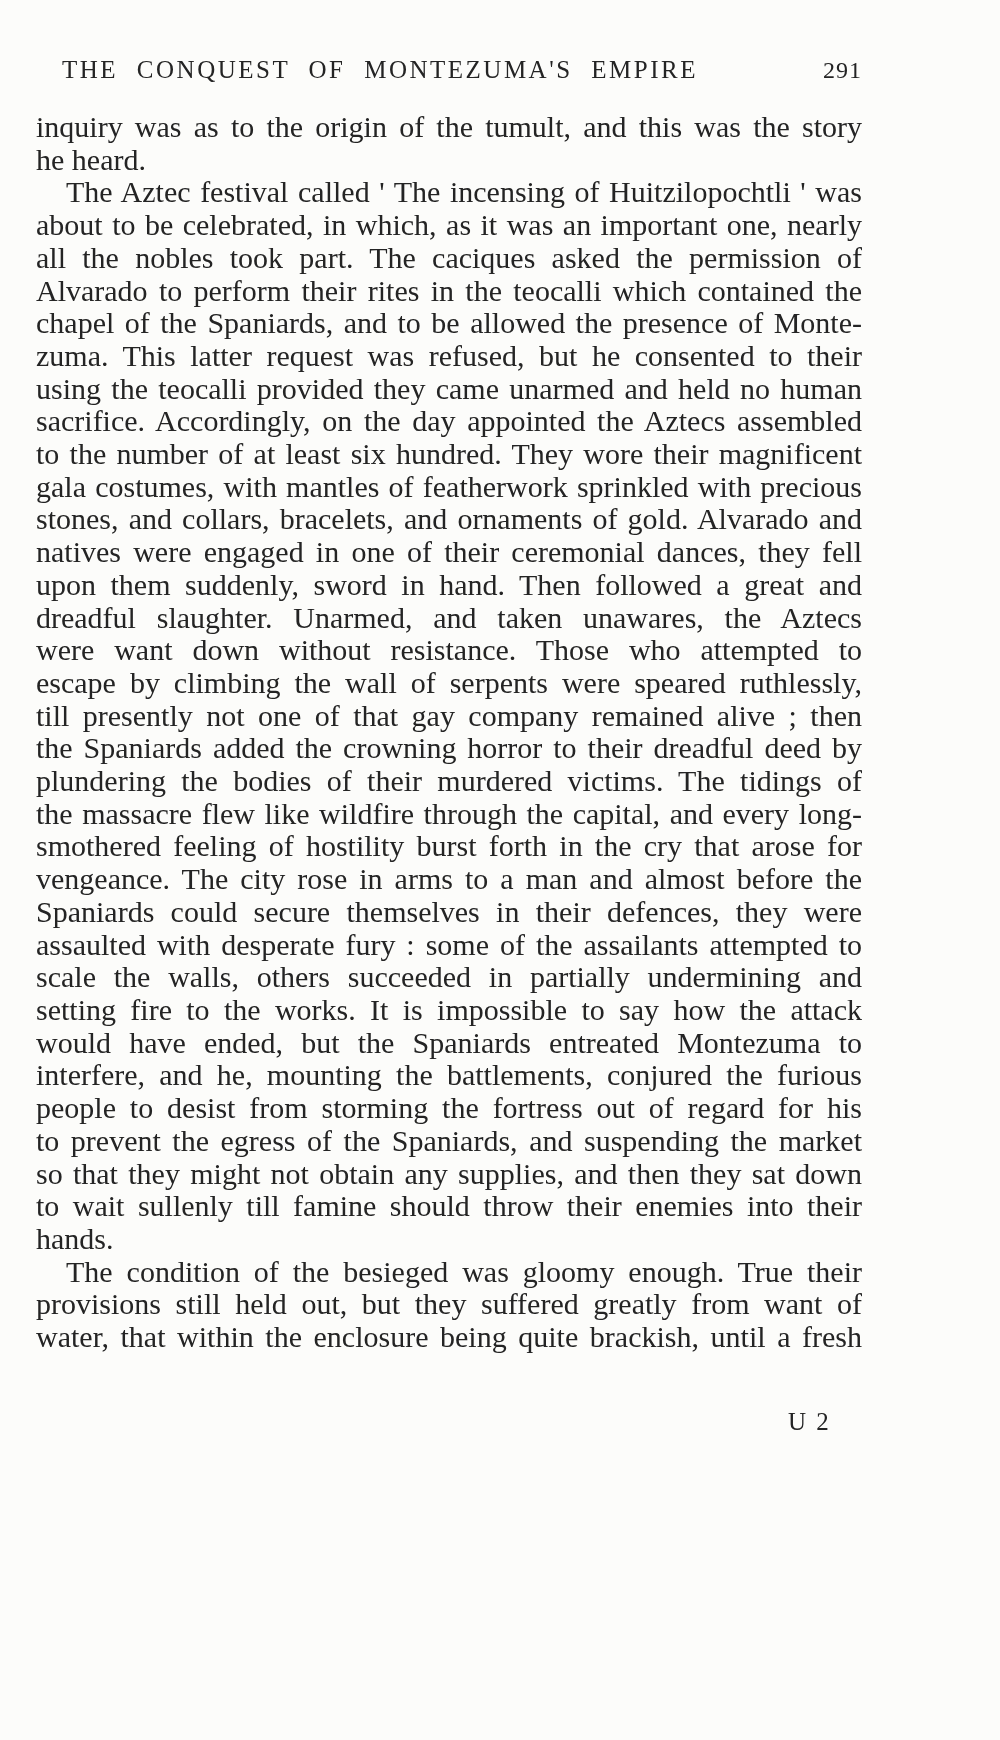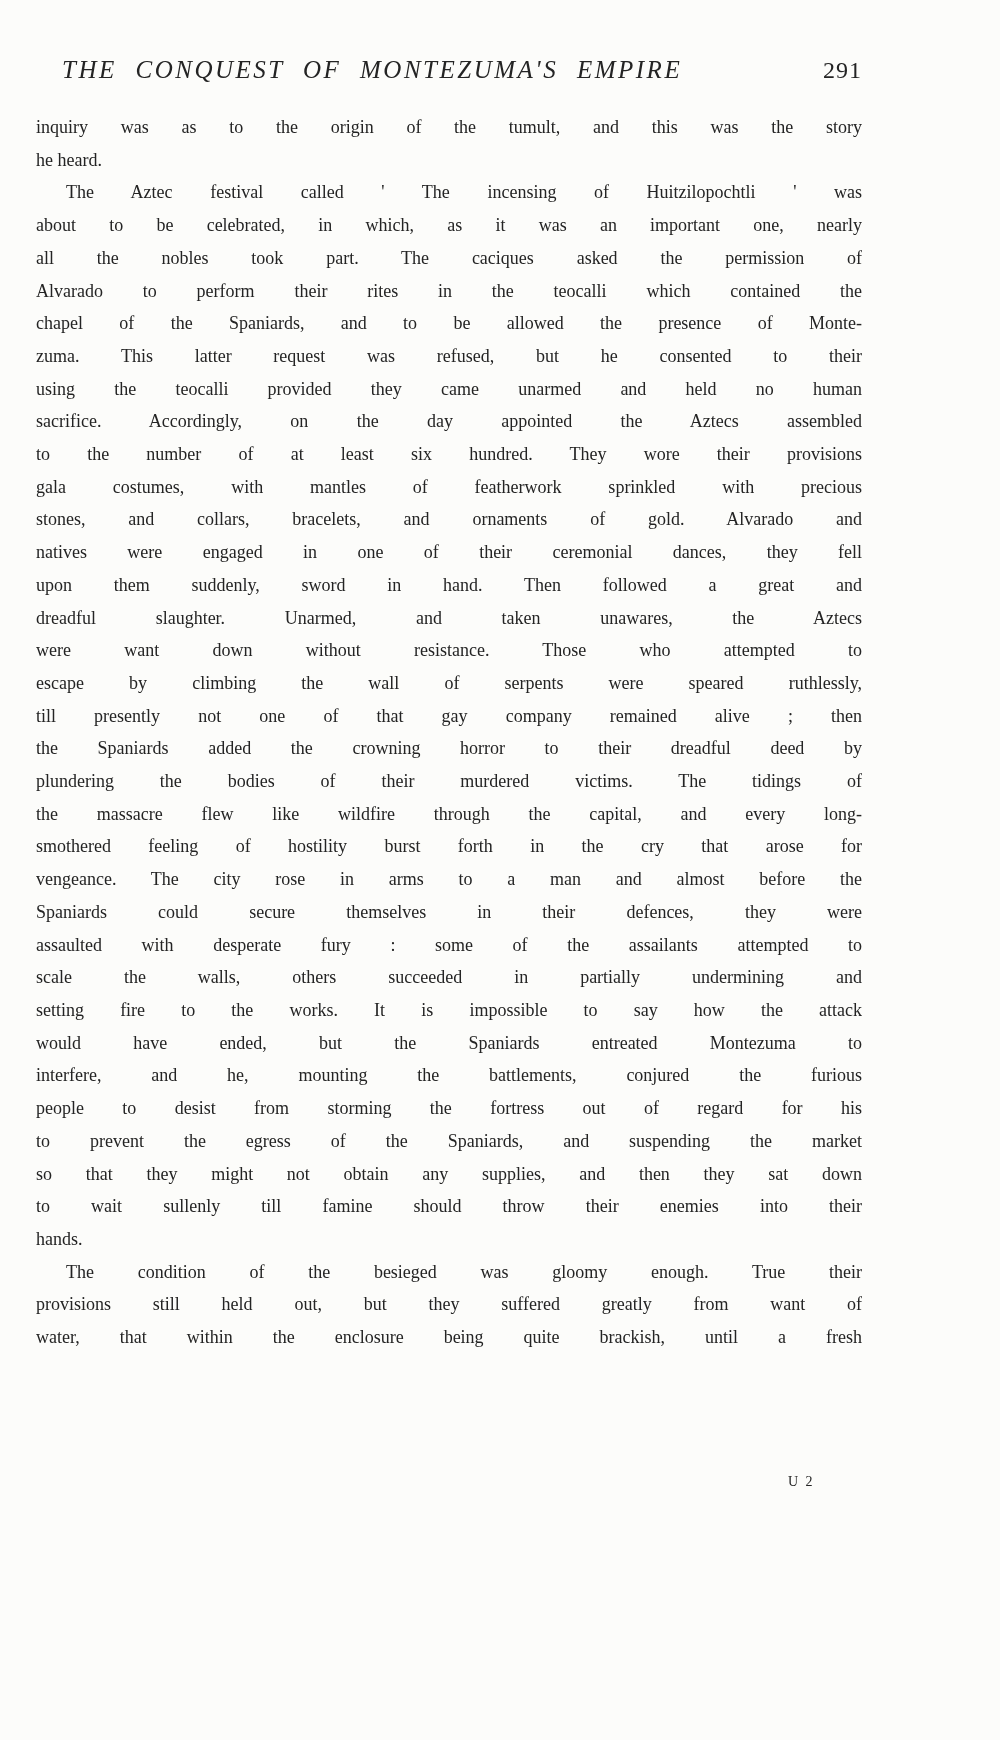--- a/index.html
+++ b/index.html
@@ -16,47 +16,46 @@
     overflow: hidden;
   }
   .running-head {
     display: flex;
     justify-content: space-between;
     align-items: baseline;
     padding-left: 26px;
     margin-bottom: 27px;
   }
   .running-title {
-    font-style: italic;
     font-size: 25px;
     letter-spacing: 2.5px;
     word-spacing: 10px;
     white-space: nowrap;
   }
   .page-number {
     font-size: 24px;
     letter-spacing: 1px;
   }
   .body-text {
-    font-size: 18px;
+    font-size: 30px;
     line-height: 32.7px;
   }
   .paragraph { margin: 0; }
   .line {
     text-align: justify;
     text-align-last: justify;
     min-height: 32.7px;
   }
   .line.no-justify { text-align-last: left; }
   .paragraph.indented .line:first-child { text-indent: 30px; }
   .signature {
     position: absolute;
-    top: 1474px;
+    top: 1408px;
     left: 788px;
-    font-size: 14px;
+    font-size: 25px;
     letter-spacing: 2px;
   }
 </style>
 </head>
 <body>
 
 <div class="page">
 
   <div class="running-head">
     <span class="running-title">THE CONQUEST OF MONTEZUMA'S EMPIRE</span>
@@ -70,21 +69,21 @@
       </div>
       <div class="paragraph indented">
         <div class="line">The Aztec festival called ' The incensing of Huitzilopochtli ' was</div>
         <div class="line">about to be celebrated, in which, as it was an important one, nearly</div>
         <div class="line">all the nobles took part.  The caciques asked the permission of</div>
         <div class="line">Alvarado to perform their rites in the teocalli which contained the</div>
         <div class="line">chapel of the Spaniards, and to be allowed the presence of Monte-</div>
         <div class="line">zuma.  This latter request was refused, but he consented to their</div>
         <div class="line">using the teocalli provided they came unarmed and held no human</div>
         <div class="line">sacrifice.  Accordingly, on the day appointed the Aztecs assembled</div>
-        <div class="line">to the number of at least six hundred.  They wore their provisions</div>
+        <div class="line">to the number of at least six hundred.  They wore their magnificent</div>
         <div class="line">gala costumes, with mantles of featherwork sprinkled with precious</div>
         <div class="line">stones, and collars, bracelets, and ornaments of gold.  Alvarado and</div>
         <div class="line">natives were engaged in one of their ceremonial dances, they fell</div>
         <div class="line">upon them suddenly, sword in hand.  Then followed a great and</div>
         <div class="line">dreadful slaughter.  Unarmed, and taken unawares, the Aztecs</div>
         <div class="line">were want down without resistance.  Those who attempted to</div>
         <div class="line">escape by climbing the wall of serpents were speared ruthlessly,</div>
         <div class="line">till presently not one of that gay company remained alive ; then</div>
         <div class="line">the Spaniards added the crowning horror to their dreadful deed by</div>
         <div class="line">plundering the bodies of their murdered victims.  The tidings of</div>

